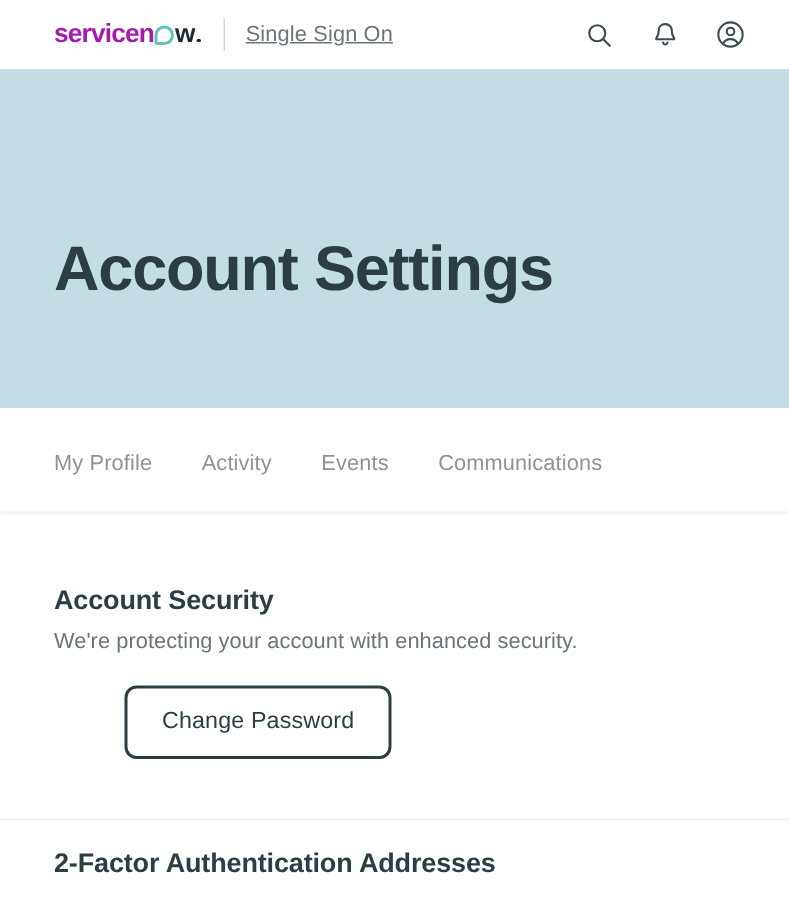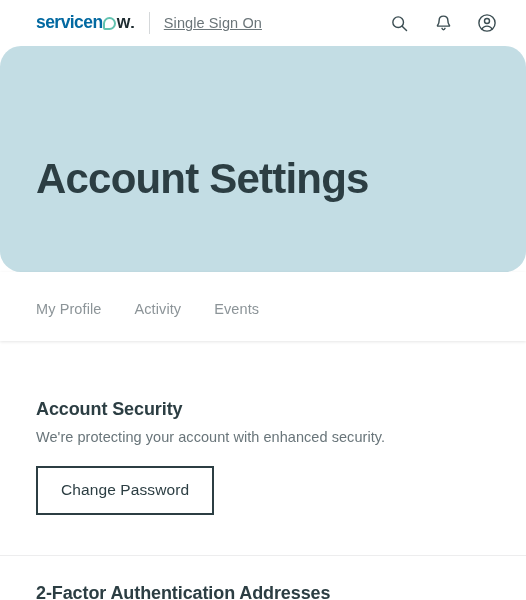--- a/index.html
+++ b/index.html
@@ -20,21 +20,21 @@
     display:flex; align-items:center;
   }
   .brand-area { display:flex; align-items:center; margin-left:36px; }
   .logo {
     display:flex; align-items:baseline;
     font-size:17.5px; font-weight:bold;
     letter-spacing:-0.55px;
     color:#1d2b2f;
     line-height:1;
   }
-  .logo .logo-a { color:#0369a1; }
+  .logo .logo-a { color:#a21caf; }
   .logo .logo-loop {
     display:inline-block;
     width:13px; height:13px;
     border:2.6px solid #62c3b0;
     border-radius:50% 50% 50% 2px;
     margin:0 0.5px;
     position:relative; top:2px;
   }
   .logo .logo-b { color:#1d2b2f; }
   .logo .logo-dot {
@@ -59,21 +59,20 @@
     display:flex; align-items:center; justify-content:center;
     cursor:pointer;
   }
   .hicon svg { display:block; }
 
   
   .hero {
     position:absolute; top:46px; left:0;
     width:526px; height:226px;
     background:#c3dde4;
-    border-radius:21px;
   }
   .hero-title {
     position:absolute; left:36px; top:110px;
     font-size:42px; font-weight:bold;
     color:#2c3e43;
     letter-spacing:-0.8px;
     line-height:1.1;
   }
 
   
@@ -109,41 +108,41 @@
     background:#22313a;
   }
 
   
   .content { position:absolute; top:341px; left:0; width:526px; }
   .section { padding:0 36px; }
   .sec-title {
     font-size:18px; font-weight:bold;
     color:#2c3e43;
     letter-spacing:-0.1px;
-    margin-top:9px;
   }
   .sec-sub {
     font-size:14.5px;
     color:#69757a;
     margin-top:9px;
     letter-spacing:0.05px;
   }
   .btn-outline {
     display:inline-block;
     margin-top:21px;
     padding:14px 23px 15px;
     border:2px solid #2c3e43;
     background:transparent;
     color:#2c3e43;
     font-size:15.5px;
     font-family:"Liberation Sans", sans-serif;
     letter-spacing:0.1px;
     cursor:pointer;
-    border-radius:0;
+    border-radius:8px;
     line-height:1;
+    margin-left:47px;
   }
   .section-1 { padding-top:49px; }
   .hrule {
     width:526px; height:1px;
     background:#ededee;
     margin-top:40px;
   }
   .section-2 { padding-top:18px; }
 </style>
 </head>
@@ -186,20 +185,21 @@
   </div>
 
   <div class="hero">
     <div class="hero-title">Account Settings</div>
   </div>
 
   <div class="tabbar">
     <div class="tab">My Profile</div>
     <div class="tab">Activity</div>
     <div class="tab">Events</div>
+    <div class="tab">Communications</div>
   </div>
 
   <div class="content">
     <div class="section section-1">
       <div class="sec-title">Account Security</div>
       <div class="sec-sub">We're protecting your account with enhanced security.</div>
       <button class="btn-outline">Change Password</button>
     </div>
     <div class="hrule"></div>
     <div class="section section-2">

